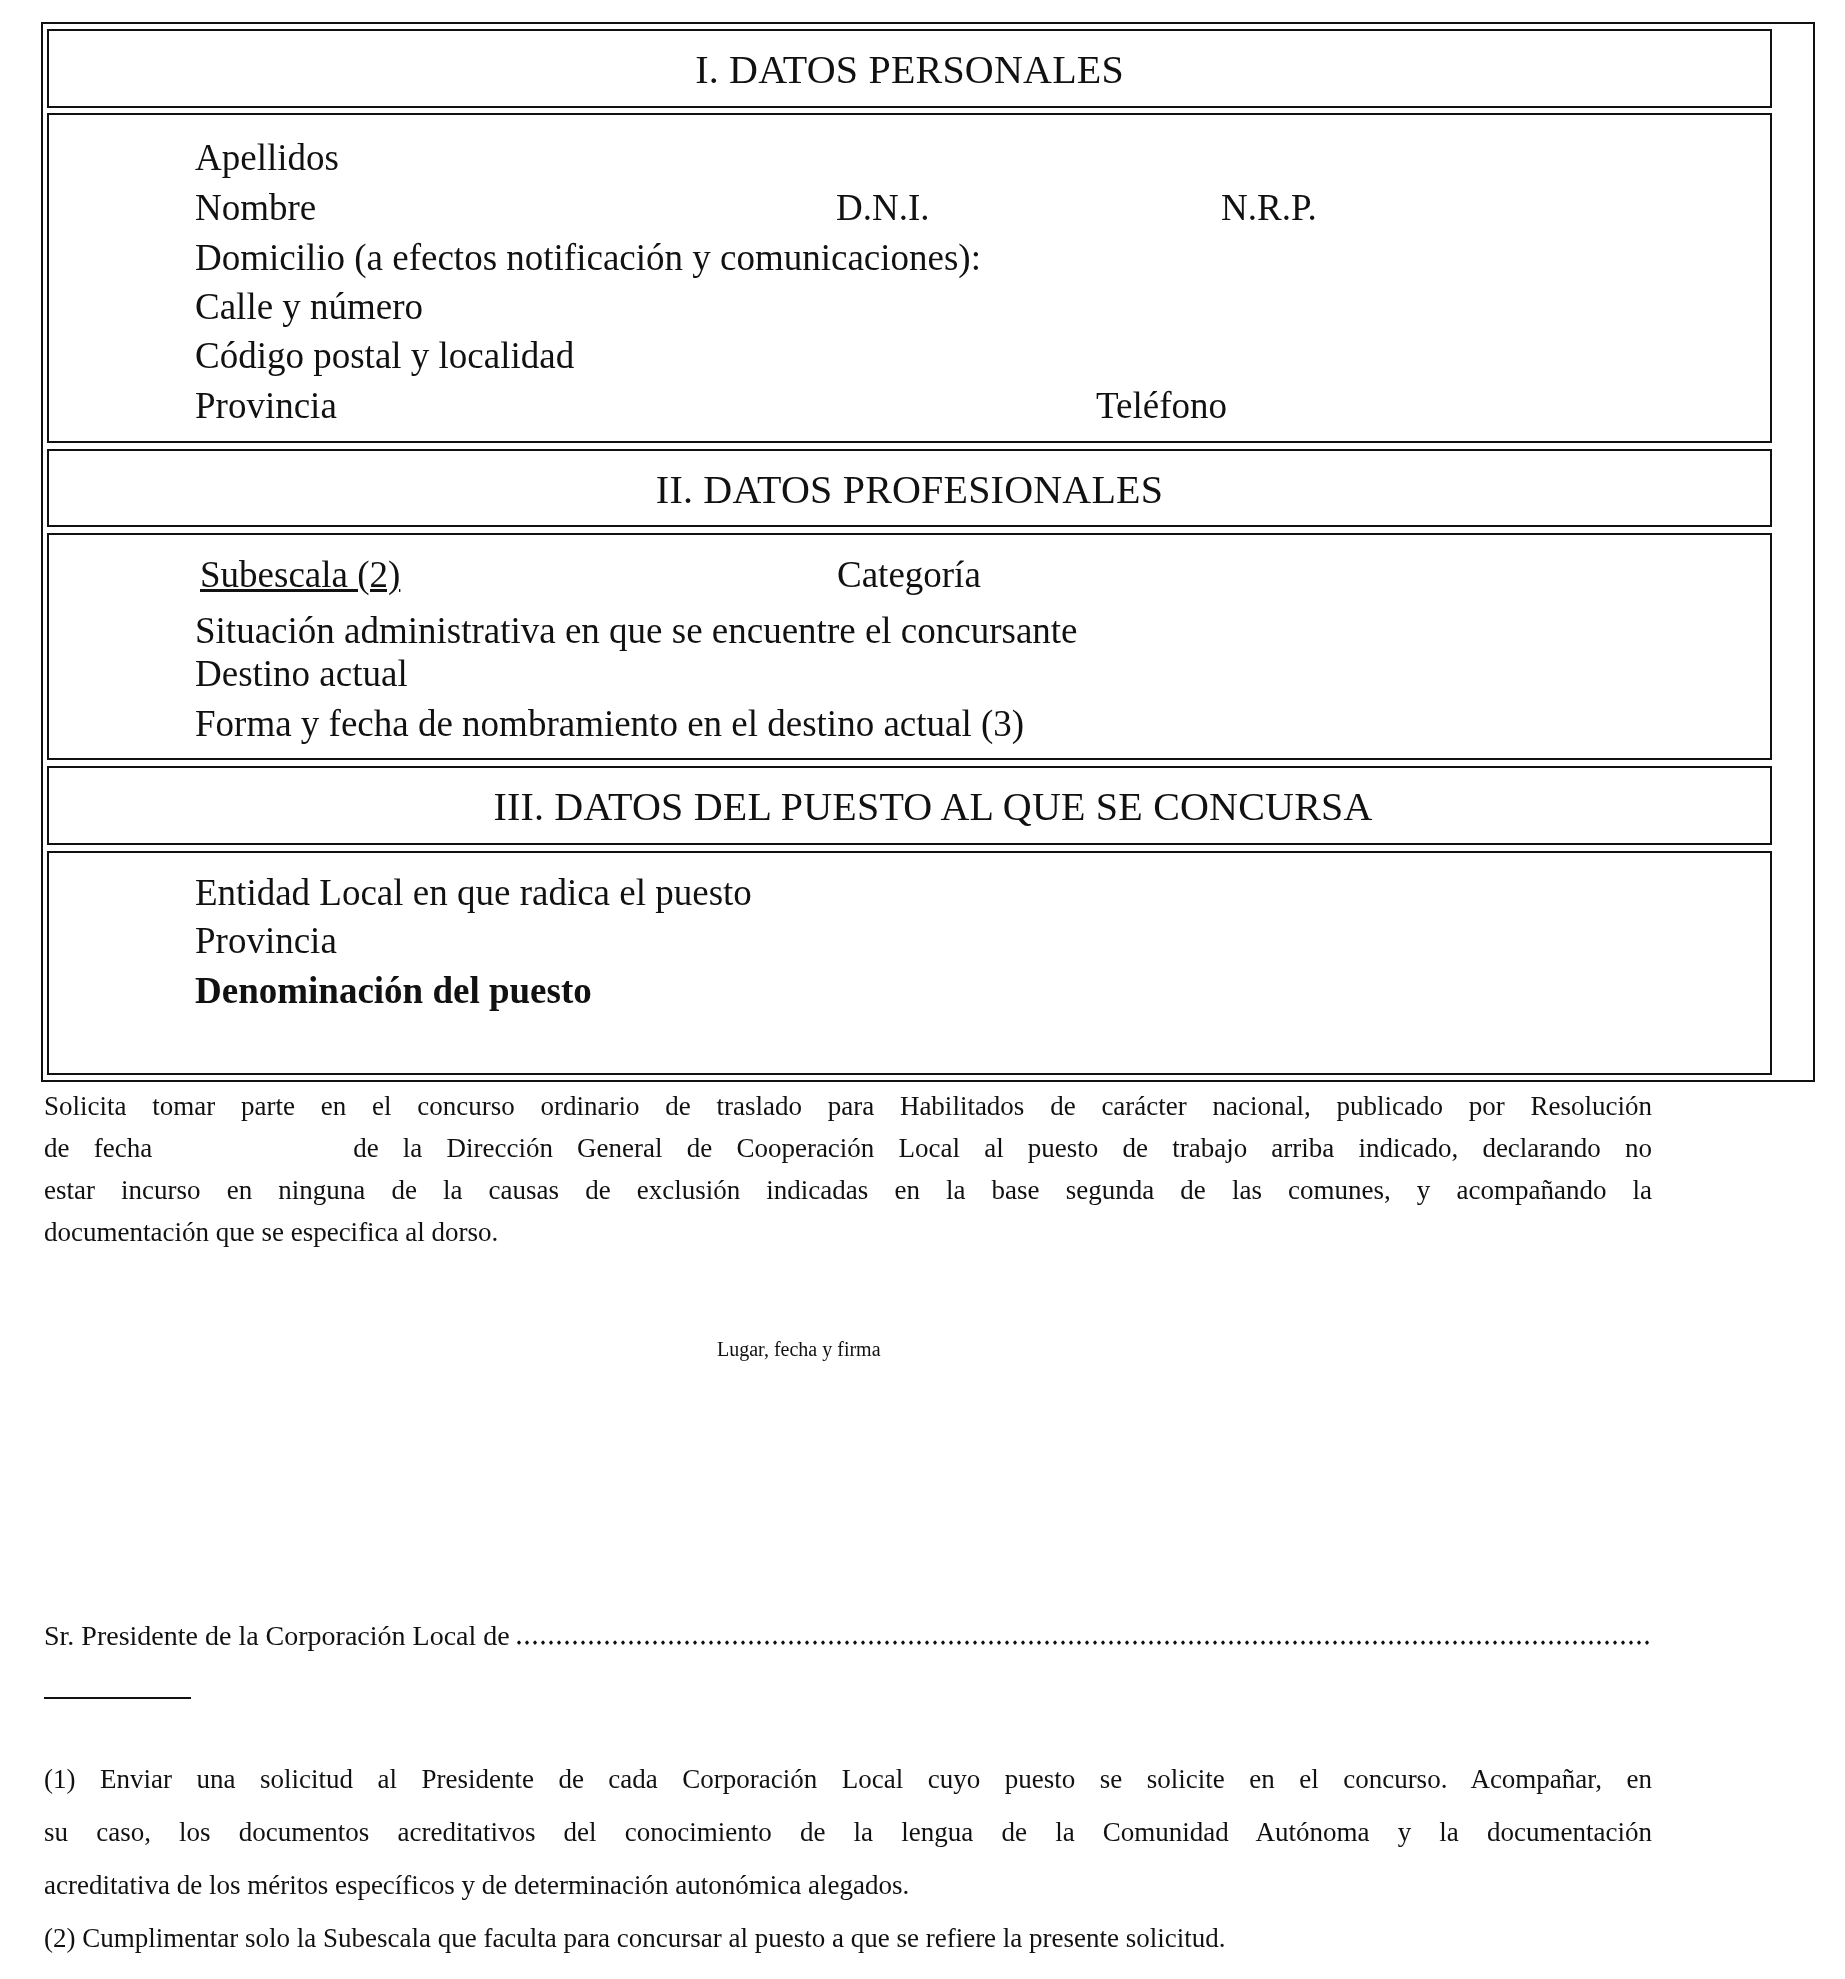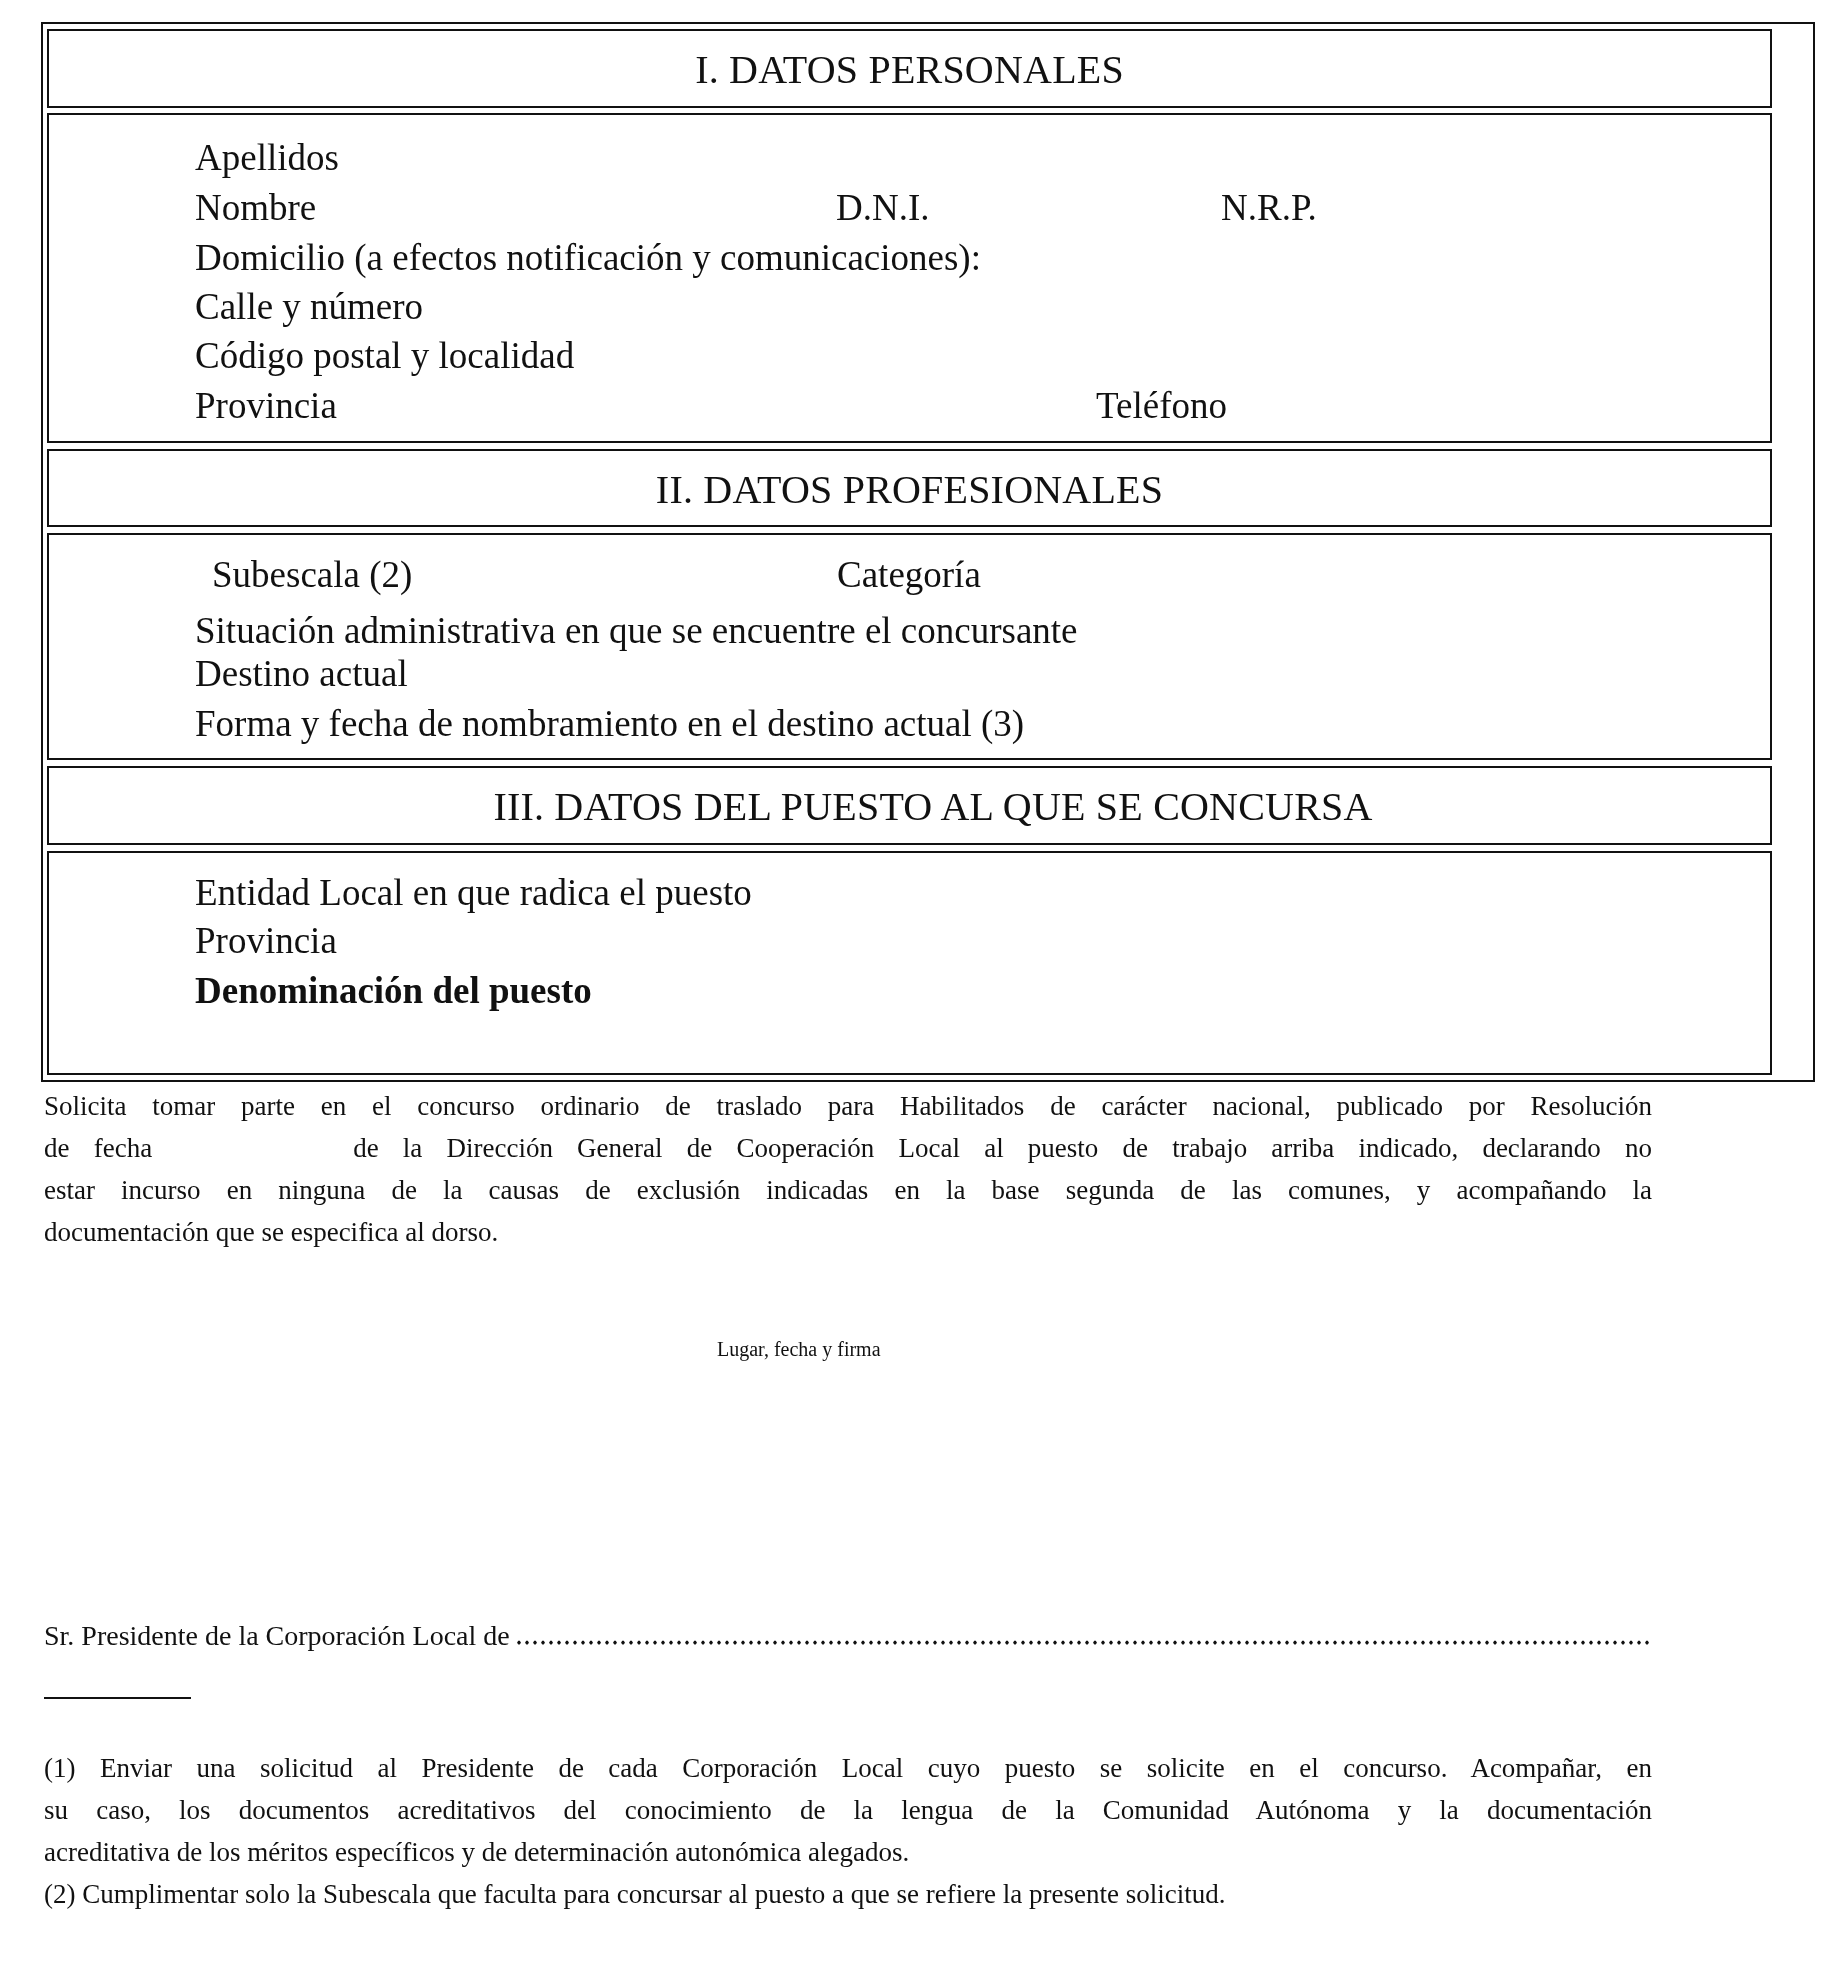--- a/index.html
+++ b/index.html
@@ -17,21 +17,21 @@
   .para-line.last { text-align-last: left; }
   .gap { display: inline-block; width: 201px; }
   .sign { position: absolute; left: 717px; top: 1331px; font-size: 20px; line-height: 37px; }
   .addressee { position: absolute; left: 44px; top: 1617px; width: 1608px; font-size: 28px; line-height: 37px;
                display: flex; align-items: flex-end; white-space: nowrap; }
   .dots { flex: 1; margin-left: 5.5px; height: 9.2px; margin-bottom: 6.5px;
           background-image: radial-gradient(circle, #111 1.5px, transparent 1.8px);
           background-size: 8px 9.2px; background-repeat: repeat-x; background-position: left center; }
   .sep { position: absolute; left: 44px; top: 1697px; width: 147px; height: 1.8px; background: #111; }
   .notes { position: absolute; left: 44px; top: 1747px; width: 1608px; font-size: 27px; line-height: 42px; }
-  .note-line { display: block; white-space: nowrap; text-align: justify; text-align-last: justify; }
+  .note-line { display: block; white-space: nowrap; text-align: justify; text-align-last: justify; margin-top: 11px; }
   .note-line.last { text-align-last: left; }
 </style>
 </head>
 <body>
 
 <div class="frame"></div>
 
 <div class="box hdr" style="top:29px;height:79px;">
   <span class="hdr-text">I. DATOS PERSONALES</span>
 </div>
@@ -43,21 +43,21 @@
 <span class="field" style="left:195px;top:233px;">Domicilio (a efectos notificación y comunicaciones):</span>
 <span class="field" style="left:195px;top:282px;">Calle y número</span>
 <span class="field" style="left:195px;top:331px;">Código postal y localidad</span>
 <span class="field" style="left:195px;top:381px;">Provincia</span>
 <span class="field" style="left:1096px;top:381px;">Teléfono</span>
 
 <div class="box hdr" style="top:449px;height:78px;">
   <span class="hdr-text">II. DATOS PROFESIONALES</span>
 </div>
 <div class="box" style="top:533px;height:227px;"></div>
-<span class="field" style="left:212px;top:550px;">Subescala (2)</span>
+<span class="field" style="left:200px;top:550px;text-decoration:underline;">Subescala (2)</span>
 <span class="field" style="left:837px;top:550px;">Categoría</span>
 <span class="field" style="left:195px;top:600px;margin-top:6px;">Situación administrativa en que se encuentre el concursante</span>
 <span class="field" style="left:195px;top:649px;">Destino actual</span>
 <span class="field" style="left:195px;top:699px;">Forma y fecha de nombramiento en el destino actual (3)</span>
 
 <div class="box hdr" style="top:766px;height:79px;padding-left:47px;">
   <span class="hdr-text">III. DATOS DEL PUESTO AL QUE SE CONCURSA</span>
 </div>
 <div class="box" style="top:851px;height:224px;"></div>
 <span class="field" style="left:195px;top:868px;">Entidad Local en que radica el puesto</span>

